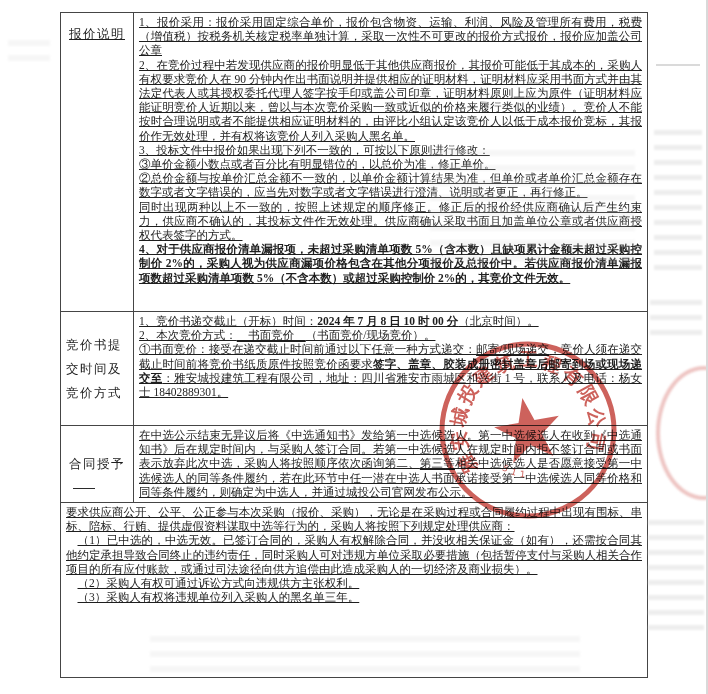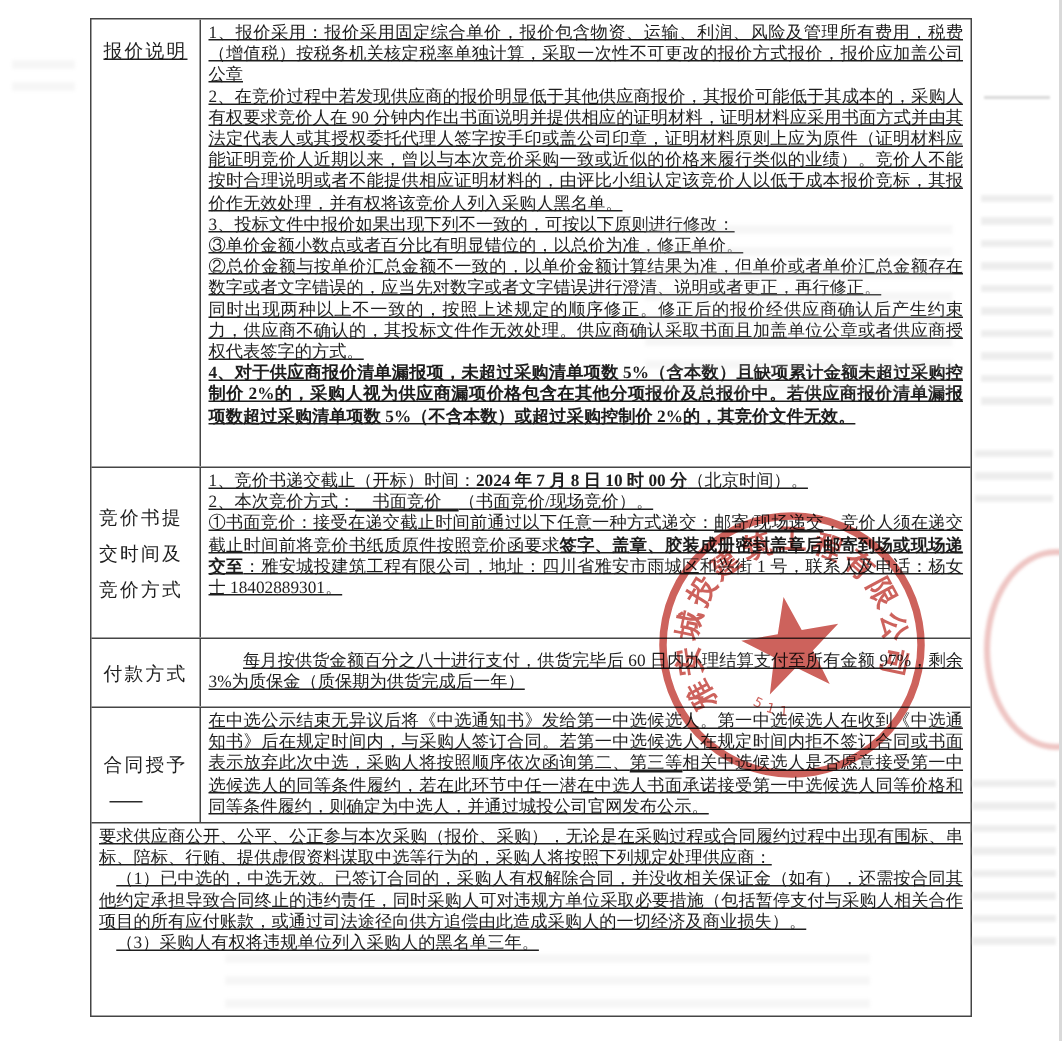--- a/index.html
+++ b/index.html
@@ -99,43 +99,36 @@
       <div class="label-cell">
         <span class="lbl">竞价书提交时间及竞价方式</span>
       </div>
       <div class="content-cell">
           <p class="para"><span class="">1、竞价书递交截止（开标）时间：</span><span class="seg-b ">2024 年 7 月 8 日 10 时 00 分</span><span class="">（北京时间）。</span></p>
           <p class="para"><span class="">2、本次竞价方式：</span><span class="seg-u">　书面竞价　</span><span class="">（书面竞价/现场竞价）。</span></p>
           <p class="para"><span class="">①书面竞价：接受在递交截止时间前通过以下任意一种方式递交：</span><span class="seg-u">邮寄/现场递交</span><span class="">，竞价人须在递交截止时间前将竞价书纸质原件按照竞价函要求</span><span class="seg-b ">签字、盖章、胶装成册密封盖章后邮寄到场或现场递交至</span><span class="">：雅安城投建筑工程有限公司，地址：四川省雅安市雨城区和兴街 1 号，联系人及电话：杨女士 18402889301。</span></p>
         </div>
     </div>
 
-    <div class="t-row r3">
-      <div class="label-cell">
-        <span class="lbl">付款方式</span>
-      </div>
-      <div class="content-cell">
-          <p class="para" style="text-indent: 2em;"><span class="">每月按供货金额百分之八十进行支付，供货完毕后 60 日内办理结算支付至所有金额 97%，剩余 3%为质保金（质保期为供货完成后一年）</span></p>
-        </div>
-    </div>
 
     <div class="t-row r4">
       <div class="label-cell">
         <span class="lbl">合同授予</span>
         <span class="label-dash"></span>
       </div>
       <div class="content-cell">
           <p class="para"><span class="">在中选公示结束无异议后将《中选通知书》发给第一中选候选人。第一中选候选人在收到《中选通知书》后在规定时间内，与采购人签订合同。若第一中选候选人在规定时间内拒不签订合同或书面表示放弃此次中选，采购人将按照顺序依次函询第二、</span><span class="seg-u">第三等</span><span class="">相关中选候选人是否愿意接受第一中选候选人的同等条件履约，若在此环节中任一潜在中选人书面承诺接受第一中选候选人同等价格和同等条件履约，则确定为中选人，并通过城投公司官网发布公示。</span></p>
         </div>
     </div>
 
     <div class="t-row r5">
       <div class="content-cell">
           <p class="para"><span class="">要求供应商公开、公平、公正参与本次采购（报价、采购），无论是在采购过程或合同履约过程中出现有围标、串标、陪标、行贿、提供虚假资料谋取中选等行为的，采购人将按照下列规定处理供应商：</span></p>
           <p class="para" style="text-indent: 1em;"><span class="">（1）已中选的，中选无效。已签订合同的，采购人有权解除合同，并没收相关保证金（如有），还需按合同其他约定承担导致合同终止的违约责任，同时采购人可对违规方单位采取必要措施（包括暂停支付与采购人相关合作项目的所有应付账款，或通过司法途径向供方追偿由此造成采购人的一切经济及商业损失）。</span></p>
+          <p class="para" style="text-indent: 1em;"><span class="">（2）采购人有权可通过诉讼方式向违规供方主张权利。</span></p>
           <p class="para" style="text-indent: 1em;"><span class="">（3）采购人有权将违规单位列入采购人的黑名单三年。</span></p>
         </div>
     </div>
 
   </div>
 
   <svg class="seal" viewBox="0 0 190 190">
     <g transform="rotate(-10 95 95)" fill="none">
       <circle cx="95" cy="95" r="86" stroke="#c23f38" stroke-width="5"></circle>
       <path id="sealArc" d="M 40.6 125.9 A 63 63 0 1 1 149.4 125.9" fill="none"></path>

